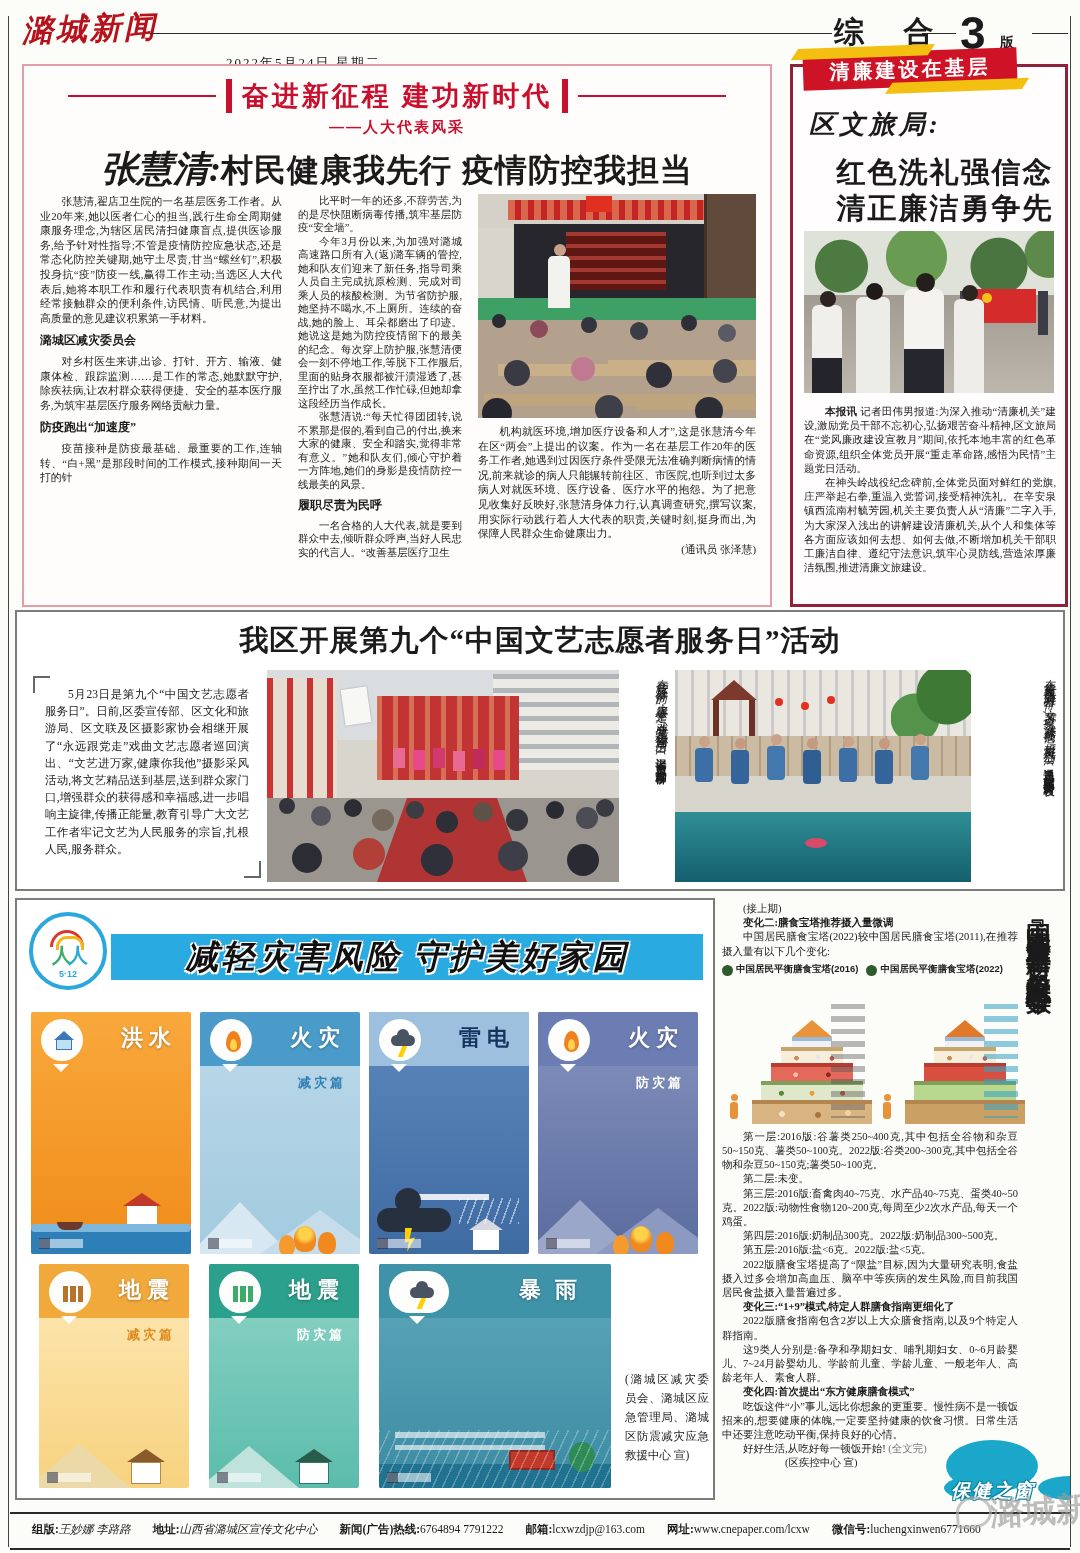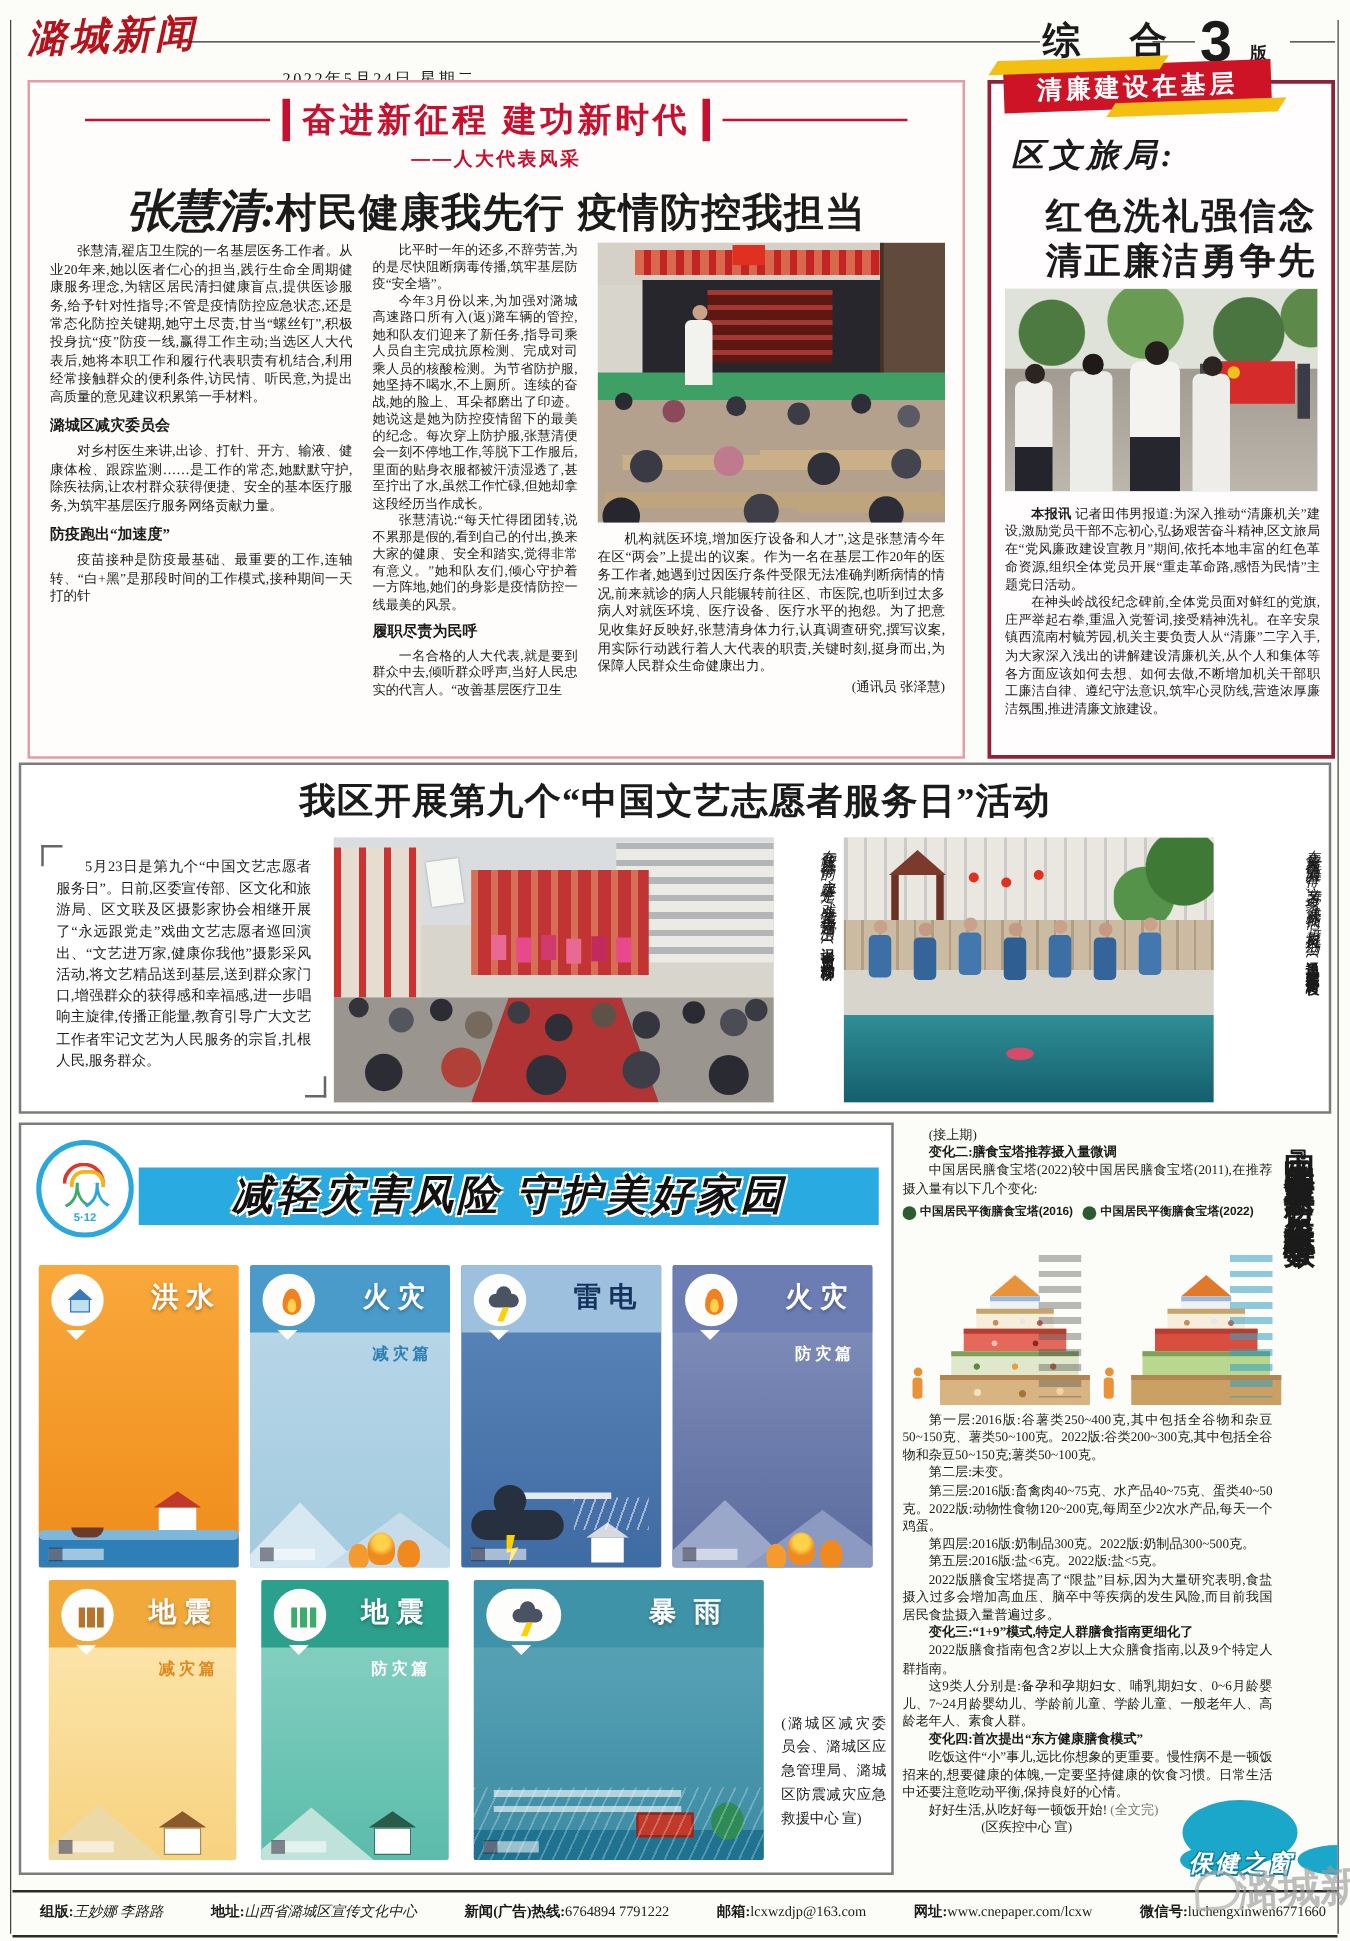--- a/index.html
+++ b/index.html
@@ -117,21 +117,21 @@
 .pg-man{position:absolute;left:8px;bottom:8px;width:8px;height:26px}
 .pg-man:before{content:"";position:absolute;left:1px;top:0;width:7px;height:7px;border-radius:50%;background:#e8923a}
 .pg-man:after{content:"";position:absolute;left:0;top:8px;width:8px;height:17px;border-radius:3px;background:#e8923a}
 .pg-notes{position:absolute;right:0;top:26px;width:34px;height:114px;color:rgba(80,80,80,.4)}
 .pg22 .pg-notes{color:rgba(50,160,195,.55)}
 .bj-logo{position:absolute;left:206px;top:540px;width:130px;height:72px}
 .bj-logo:before{content:"";position:absolute;left:18px;top:2px;width:92px;height:52px;background:#1ba7c9;border-radius:50%;box-shadow:-16px 22px 0 -14px #1ba7c9,78px 22px 0 -14px #1ba7c9}
 .bj-t{position:absolute;left:0;top:40px;width:100%;text-align:center;font:italic 700 19px "Liberation Serif",serif;color:#fff;text-shadow:1px 1px 0 #0e7f9c,-1px -1px 0 #0e7f9c,1px -1px 0 #0e7f9c,-1px 1px 0 #0e7f9c;letter-spacing:2px}
 
 .fline{position:absolute;left:10px;width:1060px;border-top:2px solid #2a2a2a}
-.frow{position:absolute;left:32px;top:1522px;width:1030px;display:flex;gap:38px;font-size:11.5px;white-space:nowrap;align-items:flex-end}
+.frow{position:absolute;left:32px;top:1522px;width:1030px;display:flex;gap:22px;font-size:11.5px;white-space:nowrap;align-items:flex-end}
 .frow .lb{font-weight:700}
 .frow .vl{font-style:italic}
 .frow .vl.lat{font-style:normal;font-family:"Liberation Serif",serif}
 .wm{position:absolute;left:990px;top:1488px;font:700 33px "Liberation Serif",serif;color:#9c9c9c;opacity:.65;transform:rotate(-3deg);white-space:nowrap;z-index:5}
 .wm:before{content:"";position:absolute;left:-34px;top:4px;width:30px;height:26px;border:3px solid #aaa;border-radius:50% 50% 50% 10%}
 
 .pp{position:absolute}
 </style>
 </head>
 <body>

